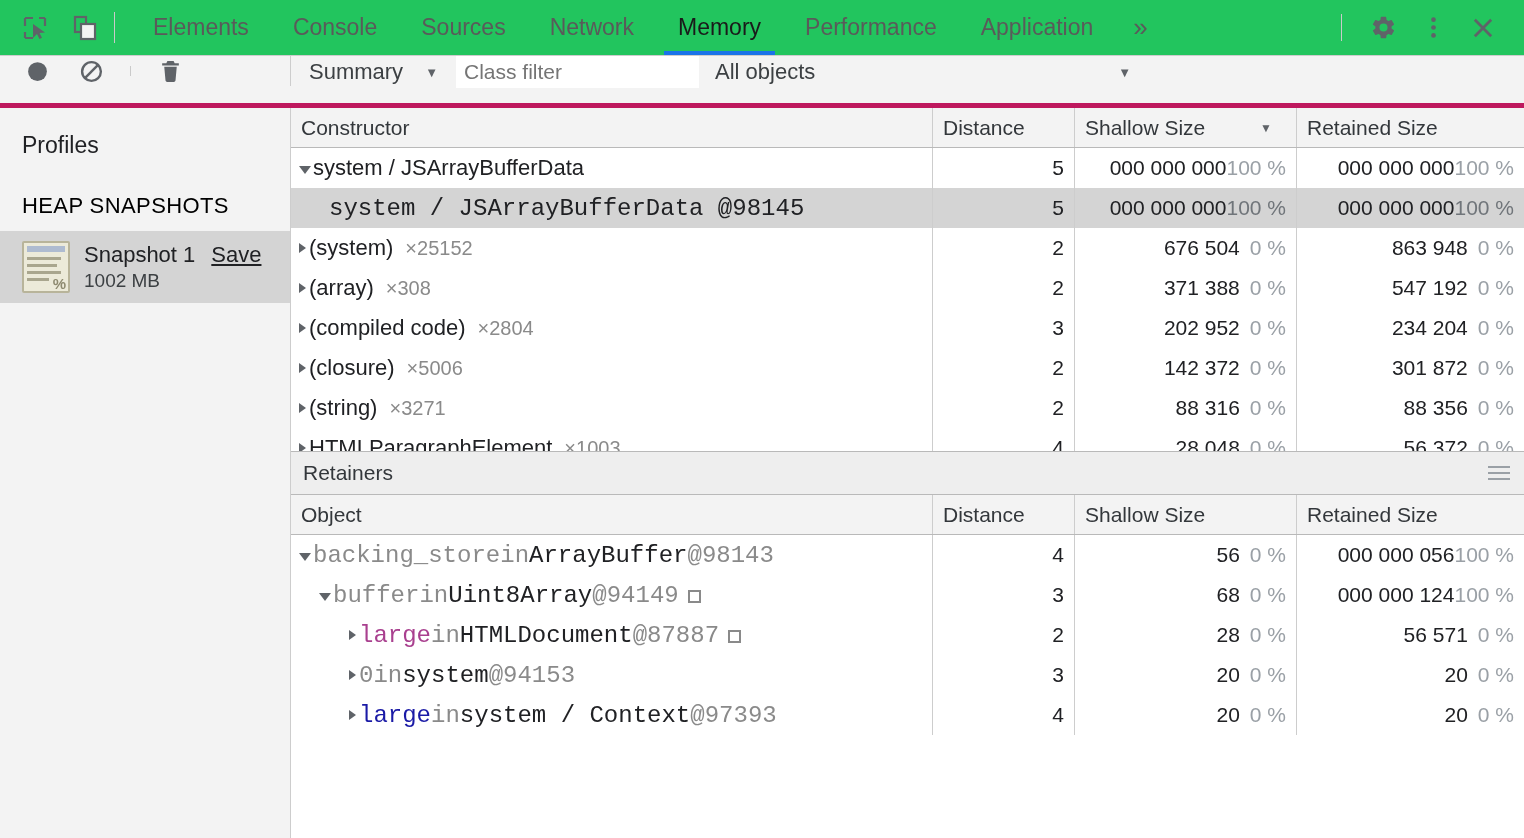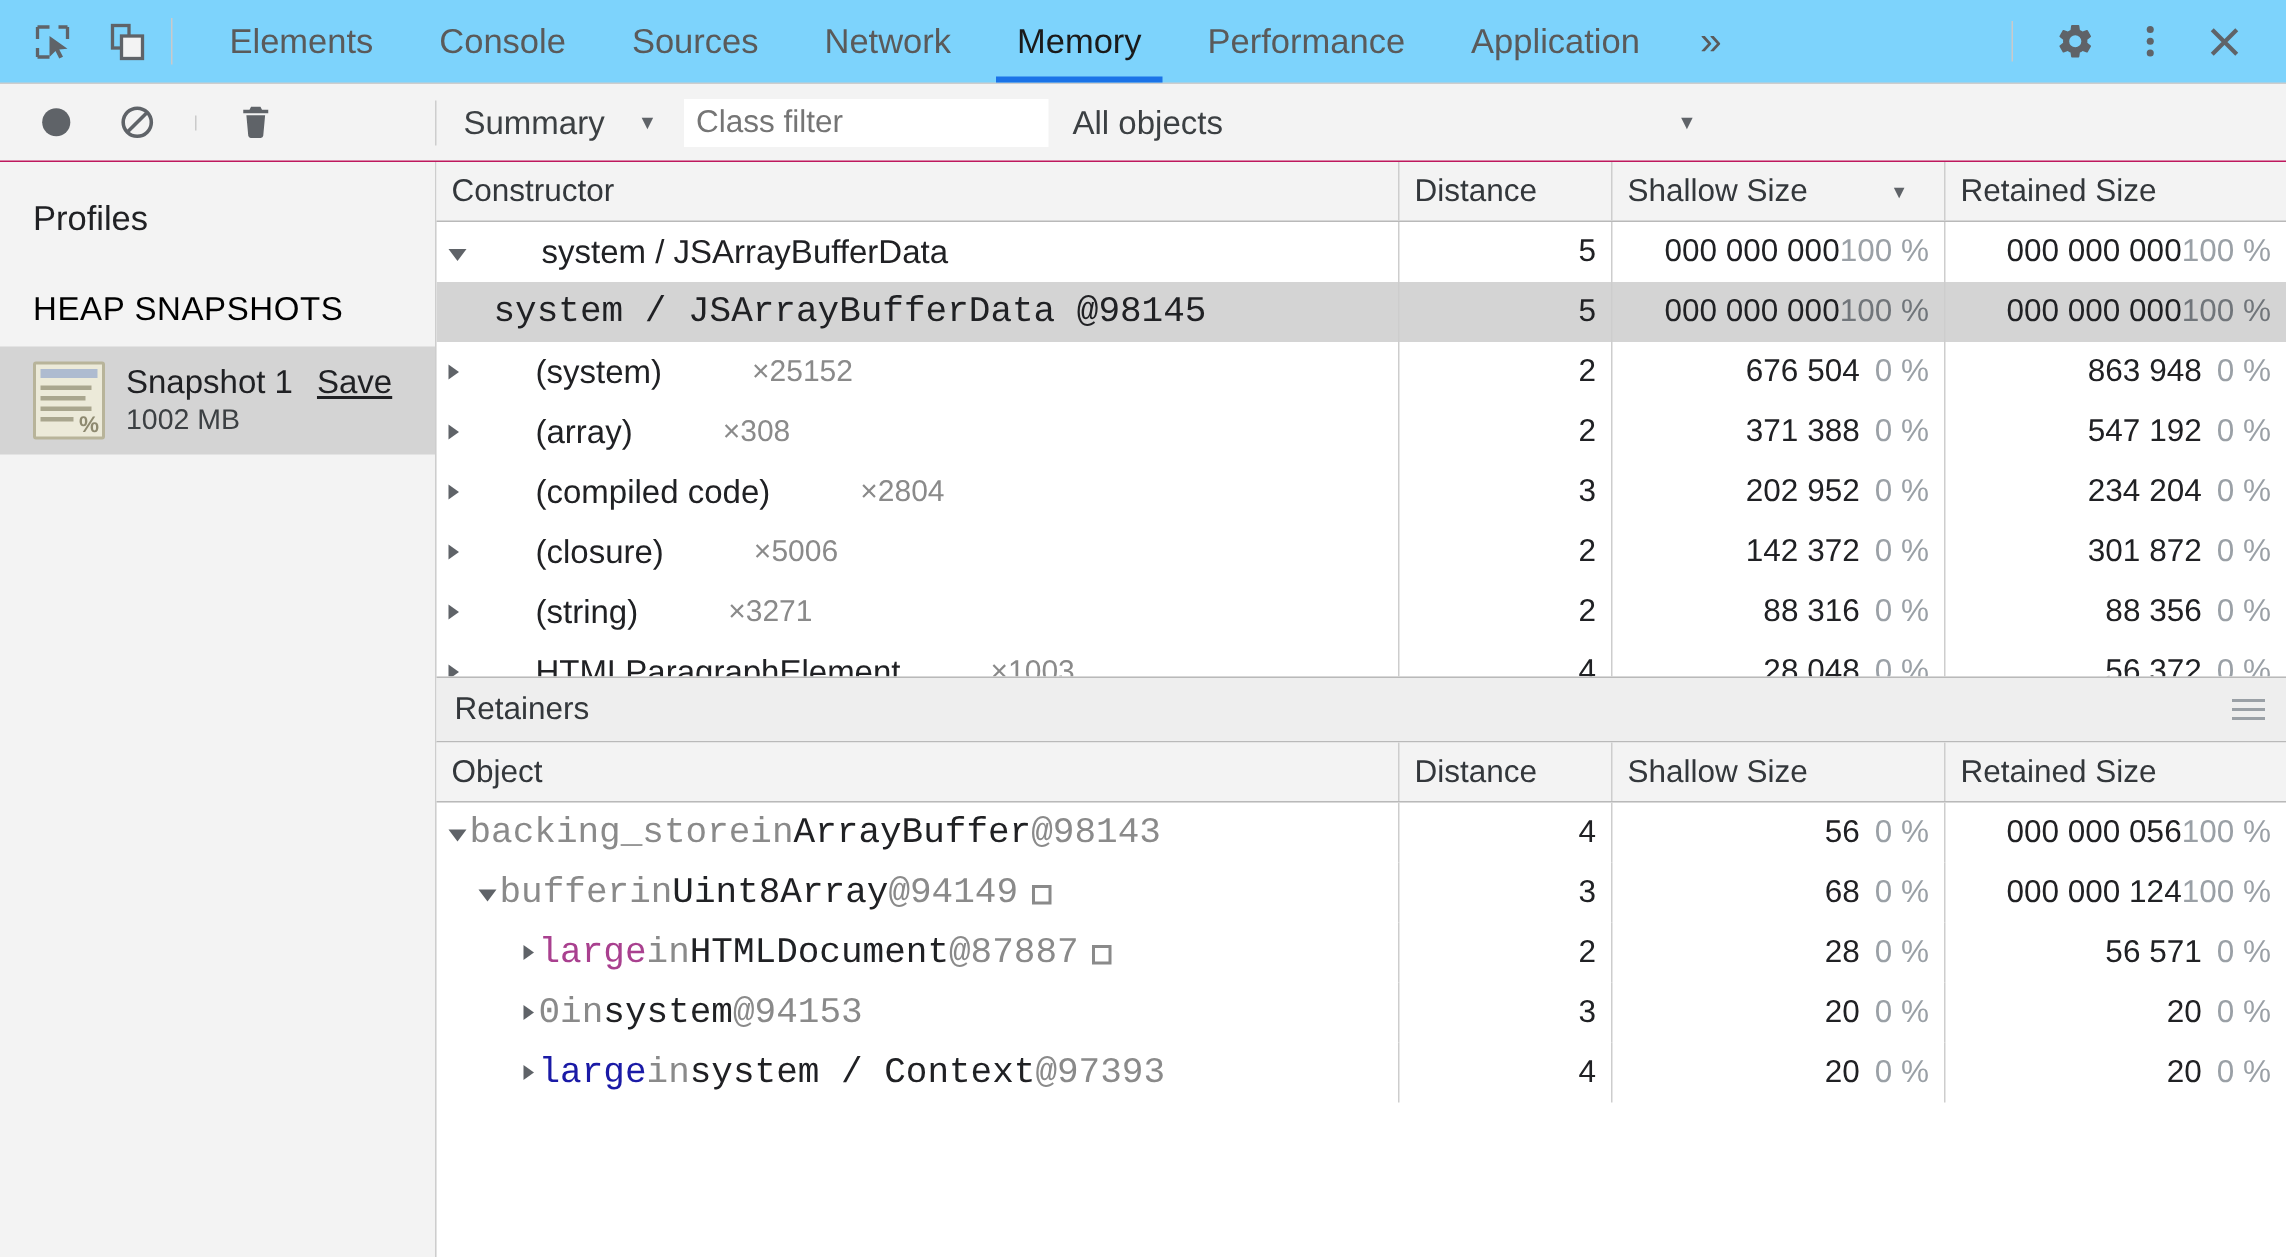--- a/index.html
+++ b/index.html
@@ -8,21 +8,21 @@
     background: #ffffff;
     font-family: "Liberation Sans", sans-serif;
     color: #303942;
     overflow: hidden;
   }
   #app { width: 1524px; height: 838px; display: flex; flex-direction: column; }
 
   
   .tabbar {
     height: 56px; min-height: 56px;
-    background: #7dd3fc;
+    background: #22c55e;
     border-bottom: 1px solid #cdcdcd;
     display: flex; align-items: stretch;
   }
   .tb-icons { display: flex; align-items: center; padding: 0 12px 0 20px; gap: 20px; }
   .tb-icon { width: 30px; height: 30px; display: flex; align-items: center; justify-content: center; cursor: pointer; }
   .vdiv { width: 1px; background: #cacaca; margin: 12px 2px; align-self: stretch; }
   .tabs { display: flex; align-items: stretch; padding-left: 14px; }
   .tab {
     display: flex; align-items: center; padding: 0 22px;
     font-size: 23px; color: #5a5a5a; cursor: pointer;
@@ -35,22 +35,22 @@
   }
   .tab.more { font-size: 26px; padding: 0 18px; color: #5a5a5a; }
   .tb-right { margin-left: auto; display: flex; align-items: center; padding-right: 18px; gap: 4px; }
   .tb-right .vdiv { margin: 14px 14px; }
   .rb { width: 46px; height: 46px; display: flex; align-items: center; justify-content: center; cursor: pointer; }
 
   
   .toolbar2 {
     height: 52px; min-height: 52px;
     background: #f3f3f3;
-    border-bottom: 1px solid #be185d;
-    display: flex; align-items: center;
+    border-bottom: 5px solid #be185d;
+    display: flex; align-items: flex-start;
   }
   .tb2-left { width: 291px; display: flex; align-items: center; gap: 24px; padding-left: 22px;
               border-right: 1px solid #cdcdcd; }
   .tb2-btn { width: 30px; height: 30px; display: flex; align-items: center; justify-content: center; cursor: pointer; }
   .tb2-right { flex: 1; display: flex; align-items: center; padding-left: 18px; gap: 0; }
   .select-box { display: flex; align-items: center; cursor: pointer; }
   .select-label { font-size: 22px; color: #3c4043; }
   .caret { margin-left: 22px; font-size: 13px; color: #5f6368; line-height: 1; }
   .class-filter {
     width: 243px; height: 32px; margin-left: 18px;
@@ -116,21 +116,21 @@
 
   .rows { flex: 1; overflow: hidden; }
   .row { display: flex; height: 40px; align-items: center; cursor: pointer; }
   .row.selected { background: #d4d4d4; }
   .cell {
     display: flex; align-items: center; height: 100%;
     border-right: 1px solid #cdcdcd; padding: 0 10px; overflow: hidden; white-space: nowrap;
   }
   .cell:last-child { border-right: none; }
   .cell.num { justify-content: flex-end; }
-  .name-cell { font-size: 22px; color: #202124; gap: 48px; }
+  .name-cell { font-size: 22px; color: #202124; }
   .tri {
     display: inline-block; width: 0; height: 0; margin-right: 3px;
     border-left: 7px solid #5f6368; border-top: 5px solid transparent; border-bottom: 5px solid transparent;
   }
   .tri.open {
     border-left: 6px solid transparent; border-right: 6px solid transparent;
     border-top: 8px solid #5f6368; border-bottom: none; margin-right: 2px;
     position: relative; top: 2px;
   }
   .count { font-size: 20px; color: #8a8a8a; margin-left: 12px; }

